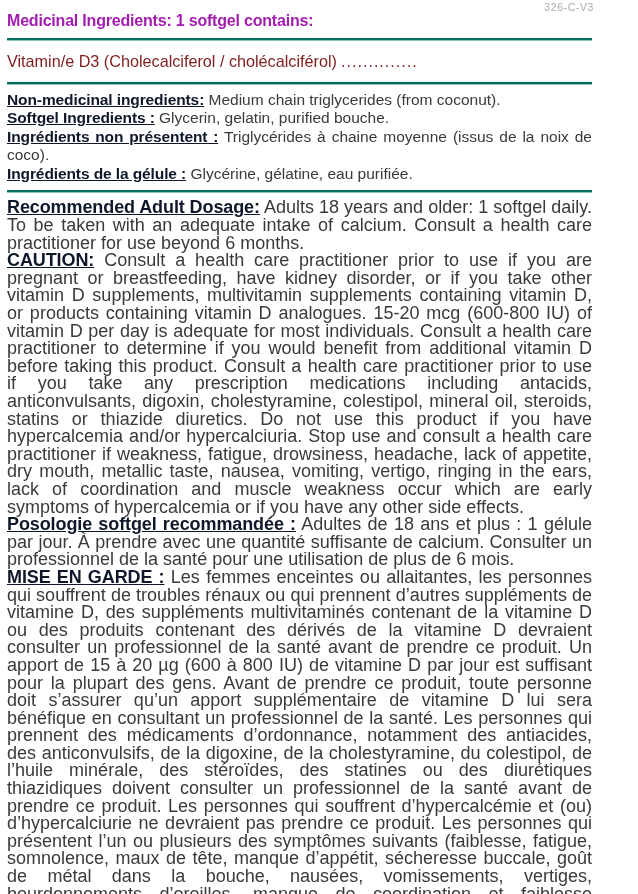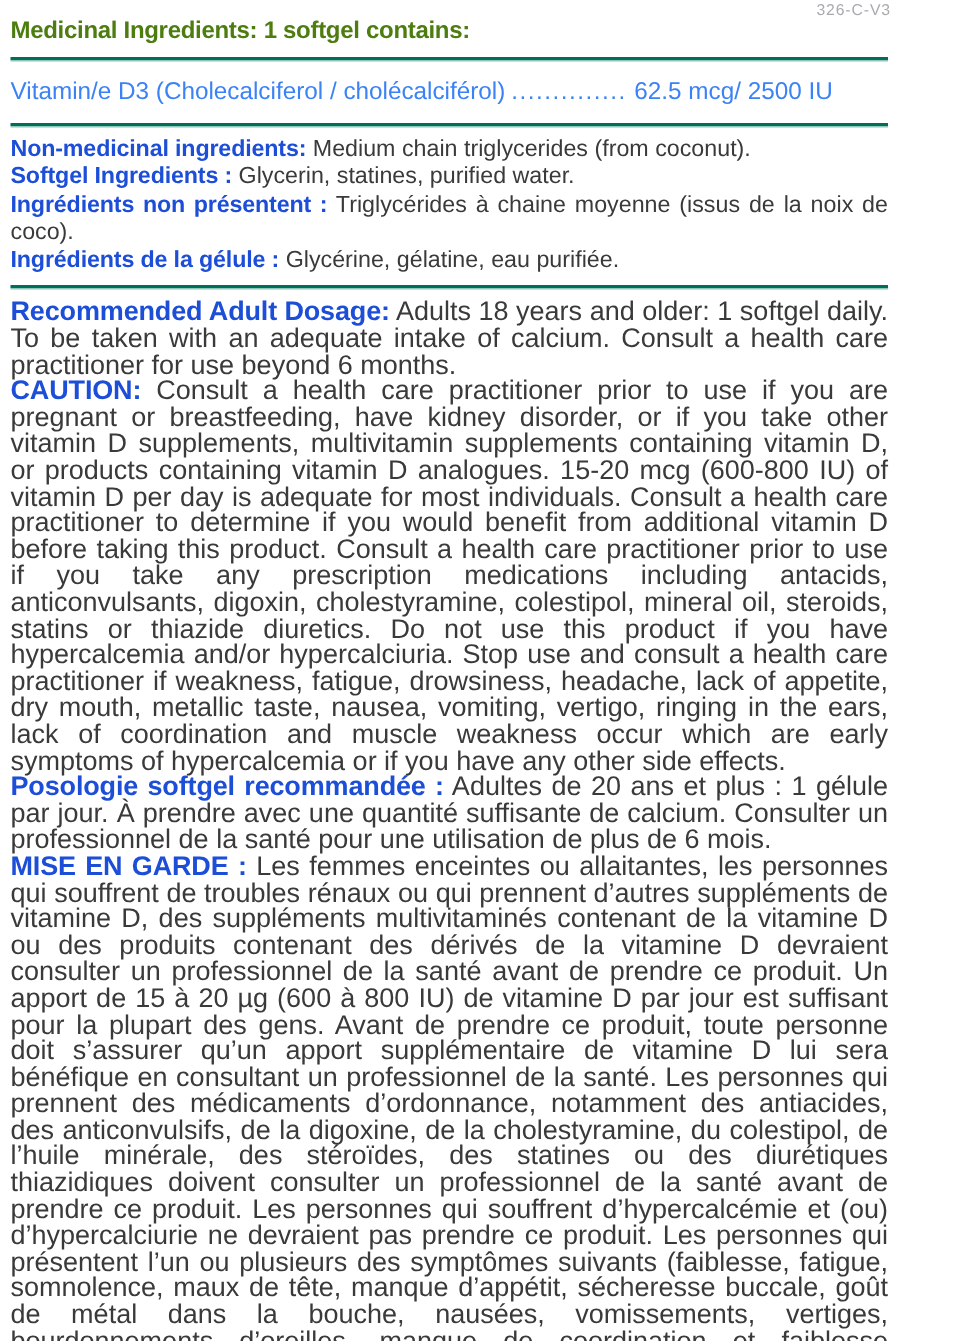--- a/index.html
+++ b/index.html
@@ -23,88 +23,87 @@
     right: 6px;
     font-size: 10.5px;
     letter-spacing: 0.6px;
     color: #a8aaad;
   }
   .hdr-block { padding-top: 9px; }
   .hdr {
     font-weight: bold;
     font-size: 16px;
     line-height: 18.5px;
-    color: #4d7c0f;
+    color: #a21caf;
     letter-spacing: -0.2px;
   }
   .rule {
     border: none;
     height: 3px;
     background: linear-gradient(to bottom, #006e58 0 67%, #8cc7b9 67% 100%);
     margin: 0;
   }
   .rule-1 { margin-top: 7px; }
   .ing-row {
     display: flex;
     align-items: baseline;
     font-size: 16.2px;
     line-height: 20px;
     padding: 10px 0 11px 0;
-    color: #3b82f6;
+    color: #7f1d1d;
     white-space: nowrap;
   }
   .ing-row .dots {
     margin: 0 5px 0 4px;
     letter-spacing: 1px;
     overflow: hidden;
   }
   .sec { text-align: justify; }
   .sec.nm {
     padding: 6px 0 7px 0;
     font-size: 15.5px;
     line-height: 18.6px;
   }
   .sec.dir {
     padding: 6px 0 0 0;
     font-size: 18px;
     line-height: 17.6px;
   }
   .para { text-align: justify; color: #3a3a3a; }
-  .para b { color: #1d4ed8; letter-spacing: -0.1px; }
+  .para b { color: #0f172a; letter-spacing: -0.1px; text-decoration: underline; }
 </style>
 </head>
 <body>
 
 <div class="label">
 
   <div class="version-code">326-C-V3</div>
 
   <div class="hdr-block">
     <div class="hdr">Medicinal Ingredients: 1 softgel contains:</div>
   </div>
 
   <hr class="rule rule-1">
 
   <div class="ing-row">
     <span>Vitamin/e D3 (Cholecalciferol / cholécalciférol)</span>
     <span class="dots">..............</span>
-    <span>62.5 mcg/ 2500 IU</span>
   </div>
 
   <hr class="rule">
 
   <div class="sec nm">
     <p class="para"><b>Non-medicinal ingredients:</b><span> Medium chain triglycerides (from coconut).</span></p>
-    <p class="para"><b>Softgel Ingredients :</b><span> Glycerin, statines, purified water.</span></p>
+    <p class="para"><b>Softgel Ingredients :</b><span> Glycerin, gelatin, purified bouche.</span></p>
     <p class="para"><b>Ingrédients non présentent :</b><span> Triglycérides à chaine moyenne (issus de la noix de coco).</span></p>
     <p class="para"><b>Ingrédients de la gélule :</b><span> Glycérine, gélatine, eau purifiée.</span></p>
   </div>
 
   <hr class="rule">
 
   <div class="sec dir">
     <p class="para"><b>Recommended Adult Dosage:</b><span> Adults 18 years and older: 1 softgel daily. To be taken with an adequate intake of calcium. Consult a health care practitioner for use beyond 6 months.</span></p>
     <p class="para"><b>CAUTION:</b><span> Consult a health care practitioner prior to use if you are pregnant or breastfeeding, have kidney disorder, or if you take other vitamin D supplements, multivitamin supplements containing vitamin D, or products containing vitamin D analogues. 15-20 mcg (600-800 IU) of vitamin D per day is adequate for most individuals. Consult a health care practitioner to determine if you would benefit from additional vitamin D before taking this product. Consult a health care practitioner prior to use if you take any prescription medications including antacids, anticonvulsants, digoxin, cholestyramine, colestipol, mineral oil, steroids, statins or thiazide diuretics. Do not use this product if you have hypercalcemia and/or hypercalciuria. Stop use and consult a health care practitioner if weakness, fatigue, drowsiness, headache, lack of appetite, dry mouth, metallic taste, nausea, vomiting, vertigo, ringing in the ears, lack of coordination and muscle weakness occur which are early symptoms of hypercalcemia or if you have any other side effects.</span></p>
-    <p class="para"><b>Posologie softgel recommandée :</b><span> Adultes de 20 ans et plus : 1 gélule par jour. À prendre avec une quantité suffisante de calcium. Consulter un professionnel de la santé pour une utilisation de plus de 6 mois.</span></p>
+    <p class="para"><b>Posologie softgel recommandée :</b><span> Adultes de 18 ans et plus : 1 gélule par jour. À prendre avec une quantité suffisante de calcium. Consulter un professionnel de la santé pour une utilisation de plus de 6 mois.</span></p>
     <p class="para"><b>MISE EN GARDE :</b><span> Les femmes enceintes ou allaitantes, les personnes qui souffrent de troubles rénaux ou qui prennent d’autres suppléments de vitamine D, des suppléments multivitaminés contenant de la vitamine D ou des produits contenant des dérivés de la vitamine D devraient consulter un professionnel de la santé avant de prendre ce produit. Un apport de 15 à 20 µg (600 à 800 IU) de vitamine D par jour est suffisant pour la plupart des gens. Avant de prendre ce produit, toute personne doit s’assurer qu’un apport supplémentaire de vitamine D lui sera bénéfique en consultant un professionnel de la santé. Les personnes qui prennent des médicaments d’ordonnance, notamment des antiacides, des anticonvulsifs, de la digoxine, de la cholestyramine, du colestipol, de l’huile minérale, des stéroïdes, des statines ou des diurétiques thiazidiques doivent consulter un professionnel de la santé avant de prendre ce produit. Les personnes qui souffrent d’hypercalcémie et (ou) d’hypercalciurie ne devraient pas prendre ce produit. Les personnes qui présentent l’un ou plusieurs des symptômes suivants (faiblesse, fatigue, somnolence, maux de tête, manque d’appétit, sécheresse buccale, goût de métal dans la bouche, nausées, vomissements, vertiges, bourdonnements d’oreilles, manque de coordination et faiblesse musculaire), qui sont des symptômes précoces d’hypercalcémie, ou qui ont d’autres effets indésirables doivent cesser l’utilisation du produit et consulter un professionnel de la santé.</span></p>
   </div>
 
 </div>
 
 </body></html>

